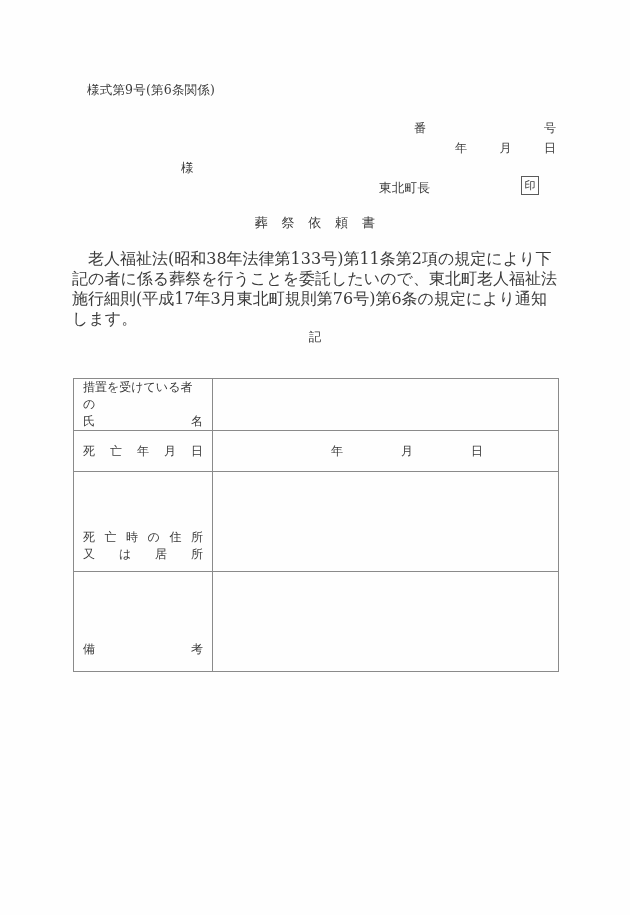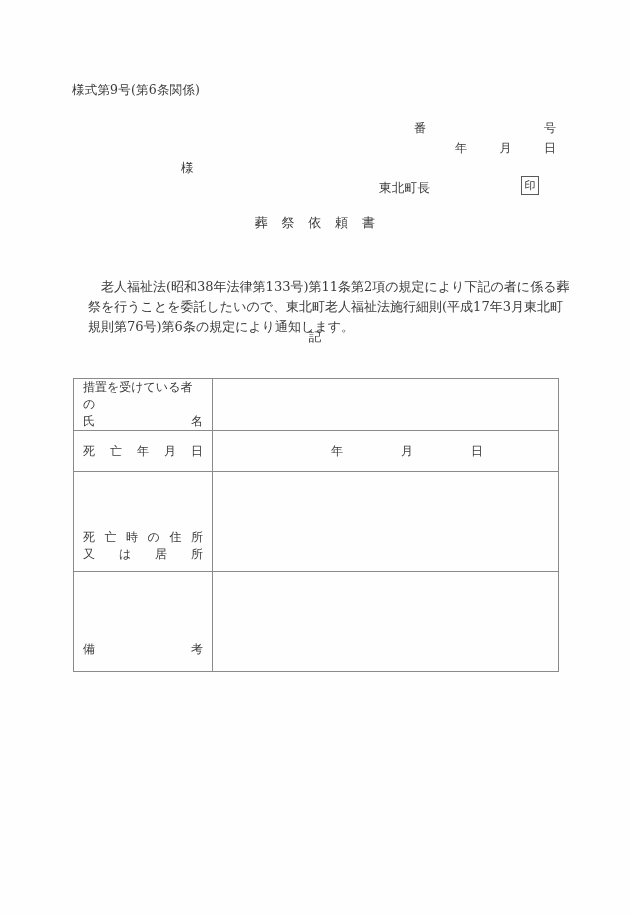--- a/index.html
+++ b/index.html
@@ -17,21 +17,21 @@
     height: 915px;
     background: #fefefe;
     overflow: hidden;
   }
 
   
   .abs { position: absolute; white-space: pre; }
 
   
   .form-no {
-    left: 72px;
+    left: 87px;
     top: 82px;
     font-size: 12.5px;
     letter-spacing: 0.2px;
   }
 
   
   .doc-number {
     left: 414px;
     top: 120px;
     font-size: 12px;
@@ -83,26 +83,25 @@
     top: 214px;
     width: 630px;
     text-align: center;
     font-size: 13px;
     letter-spacing: 0.4px;
   }
 
   
   .body-block {
     position: absolute;
-    left: 88px;
+    left: 72px;
     top: 249px;
     width: 486px;
-    font-size: 13px;
+    font-size: 16px;
     line-height: 20px;
-    margin-top: 28px;
   }
   .body-line { white-space: pre-wrap; }
 
   
   .ki {
     left: 0;
     top: 329px;
     width: 630px;
     text-align: center;
     font-size: 12.5px;

